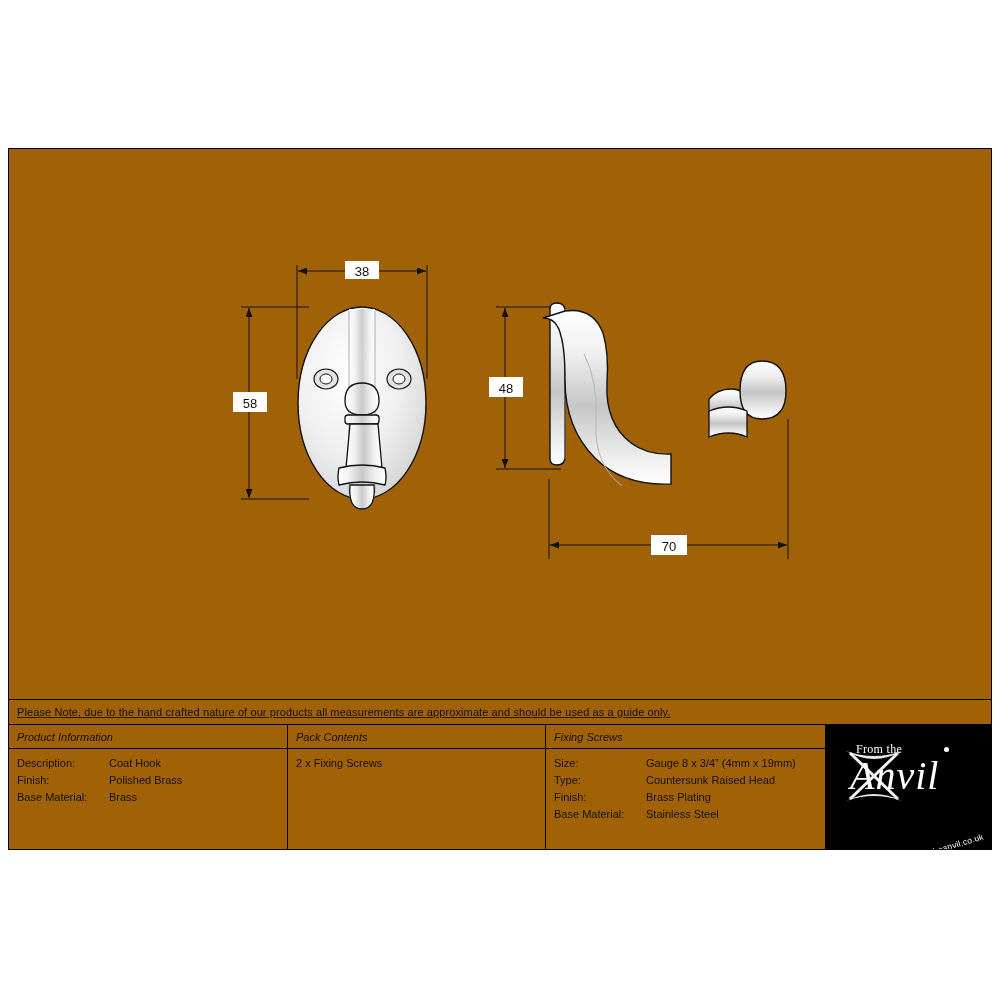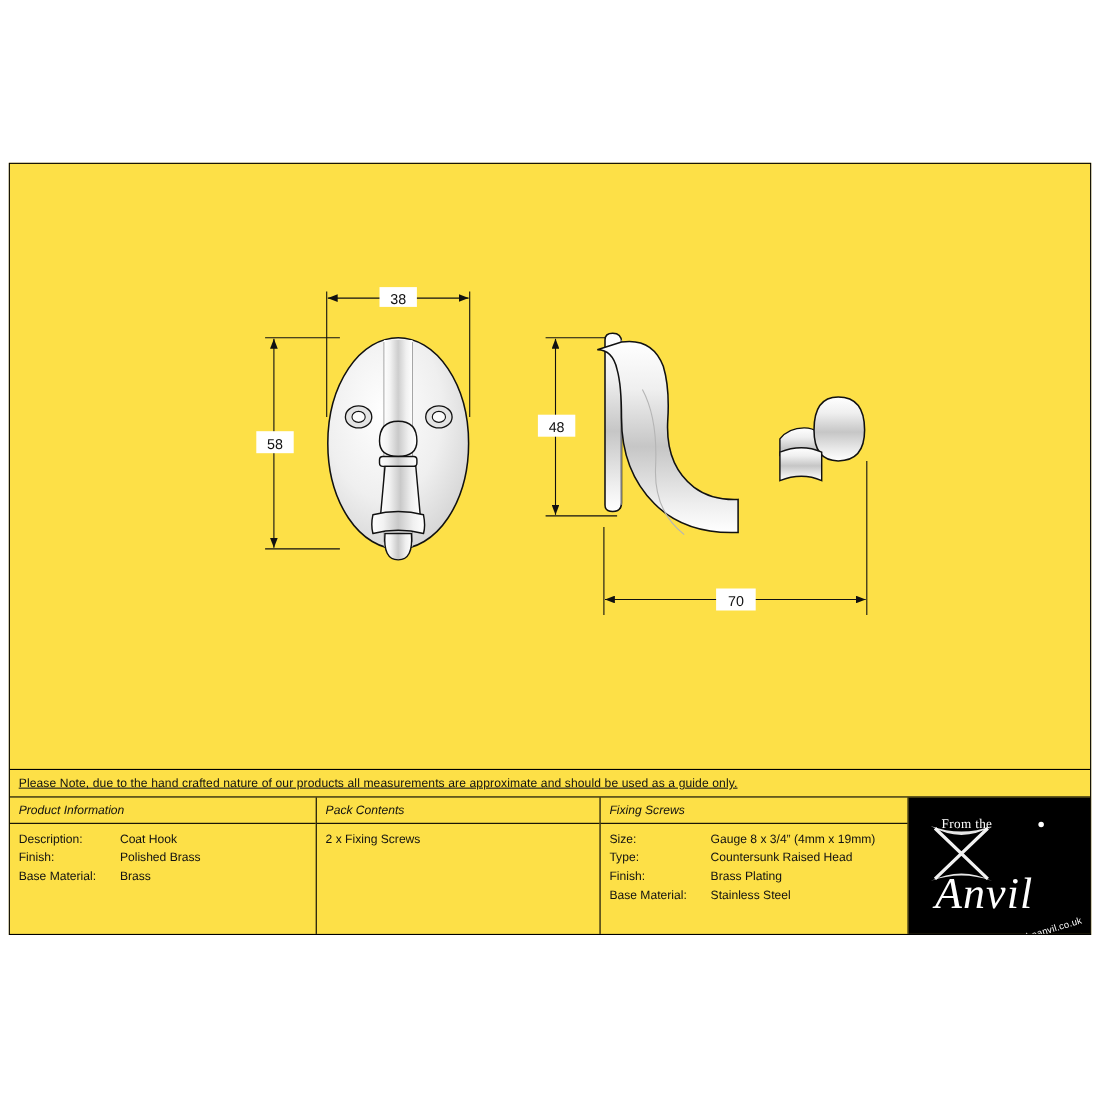--- a/index.html
+++ b/index.html
@@ -17,21 +17,21 @@
   }
 
   #sheet {
     position: absolute;
     left: 8px;
     top: 148px;
     width: 984px;
     height: 702px;
     border: 1px solid #000;
     box-sizing: border-box;
-    background: #fde047;
+    background: #a16207;
   }
 
   
   #drawing {
     position: absolute;
     left: 0;
     top: 0;
     width: 982px;
     height: 550px;
   }
@@ -129,21 +129,20 @@
     letter-spacing: 0.3px;
   }
   #logo-block .logo-anvil {
     position: absolute;
     left: 24px;
     top: 27px;
     font-size: 40px;
     font-family: "Liberation Serif", serif;
     font-style: italic;
     letter-spacing: 1px;
-    margin-top: 36px;
   }
   #logo-block .logo-url {
     position: absolute;
     right: 6px;
     bottom: 8px;
     font-size: 8.5px;
     transform: rotate(-17deg);
     transform-origin: right bottom;
     letter-spacing: 0.2px;
   }

